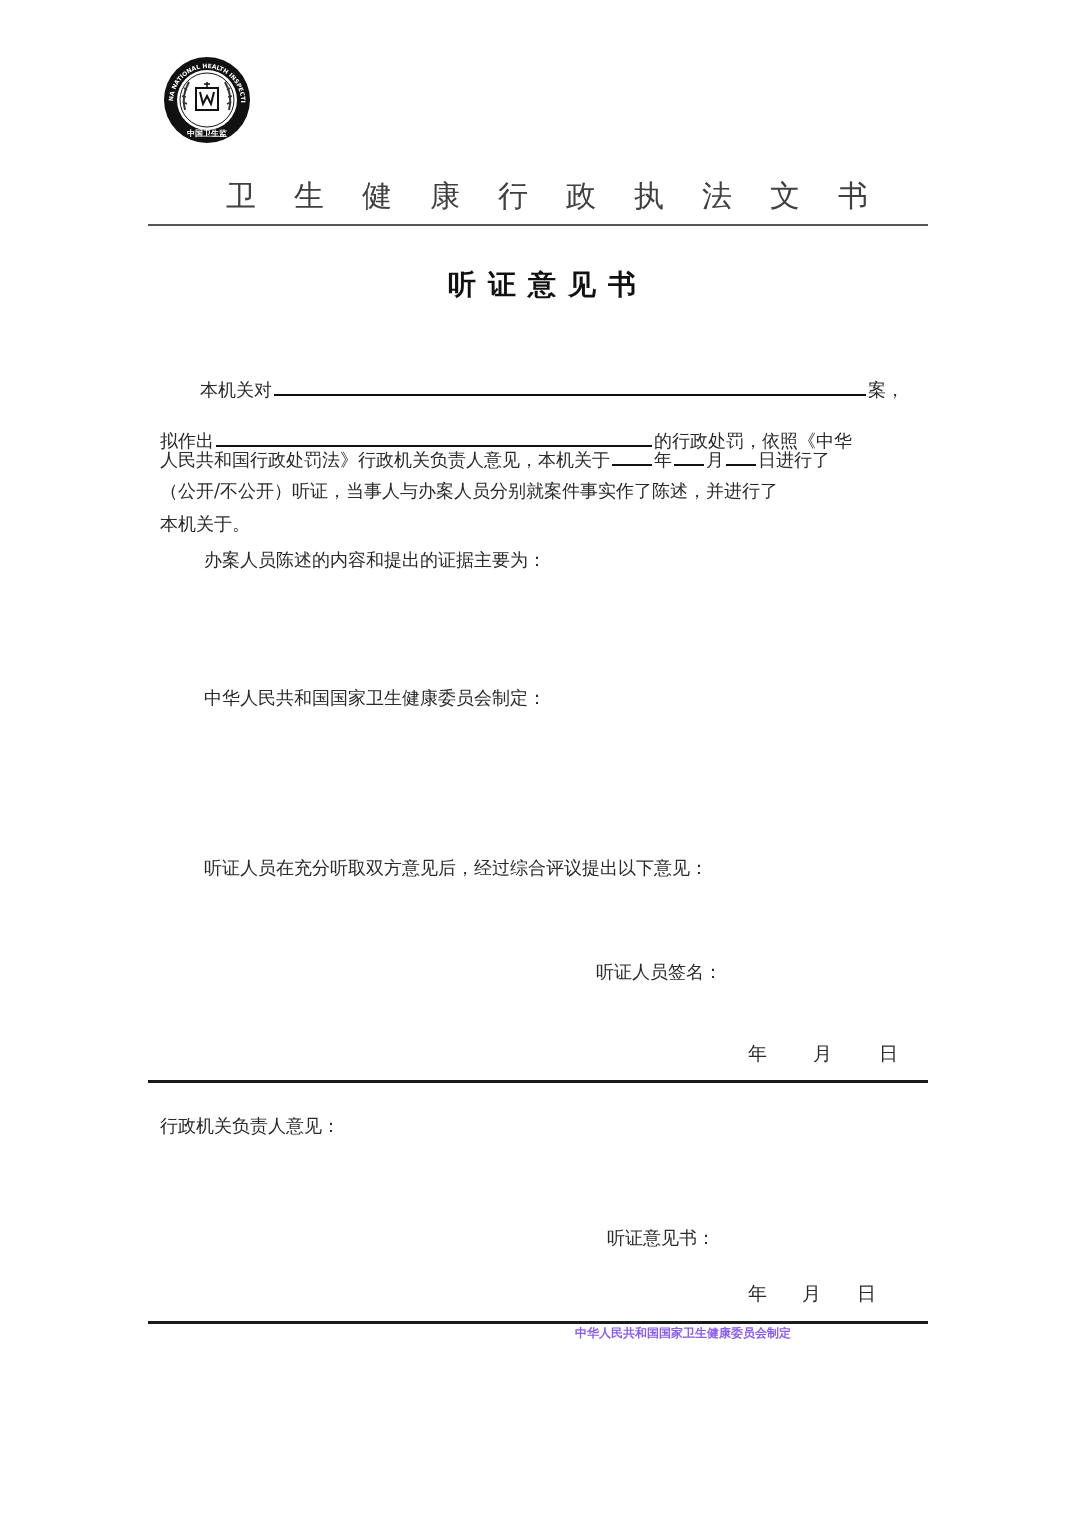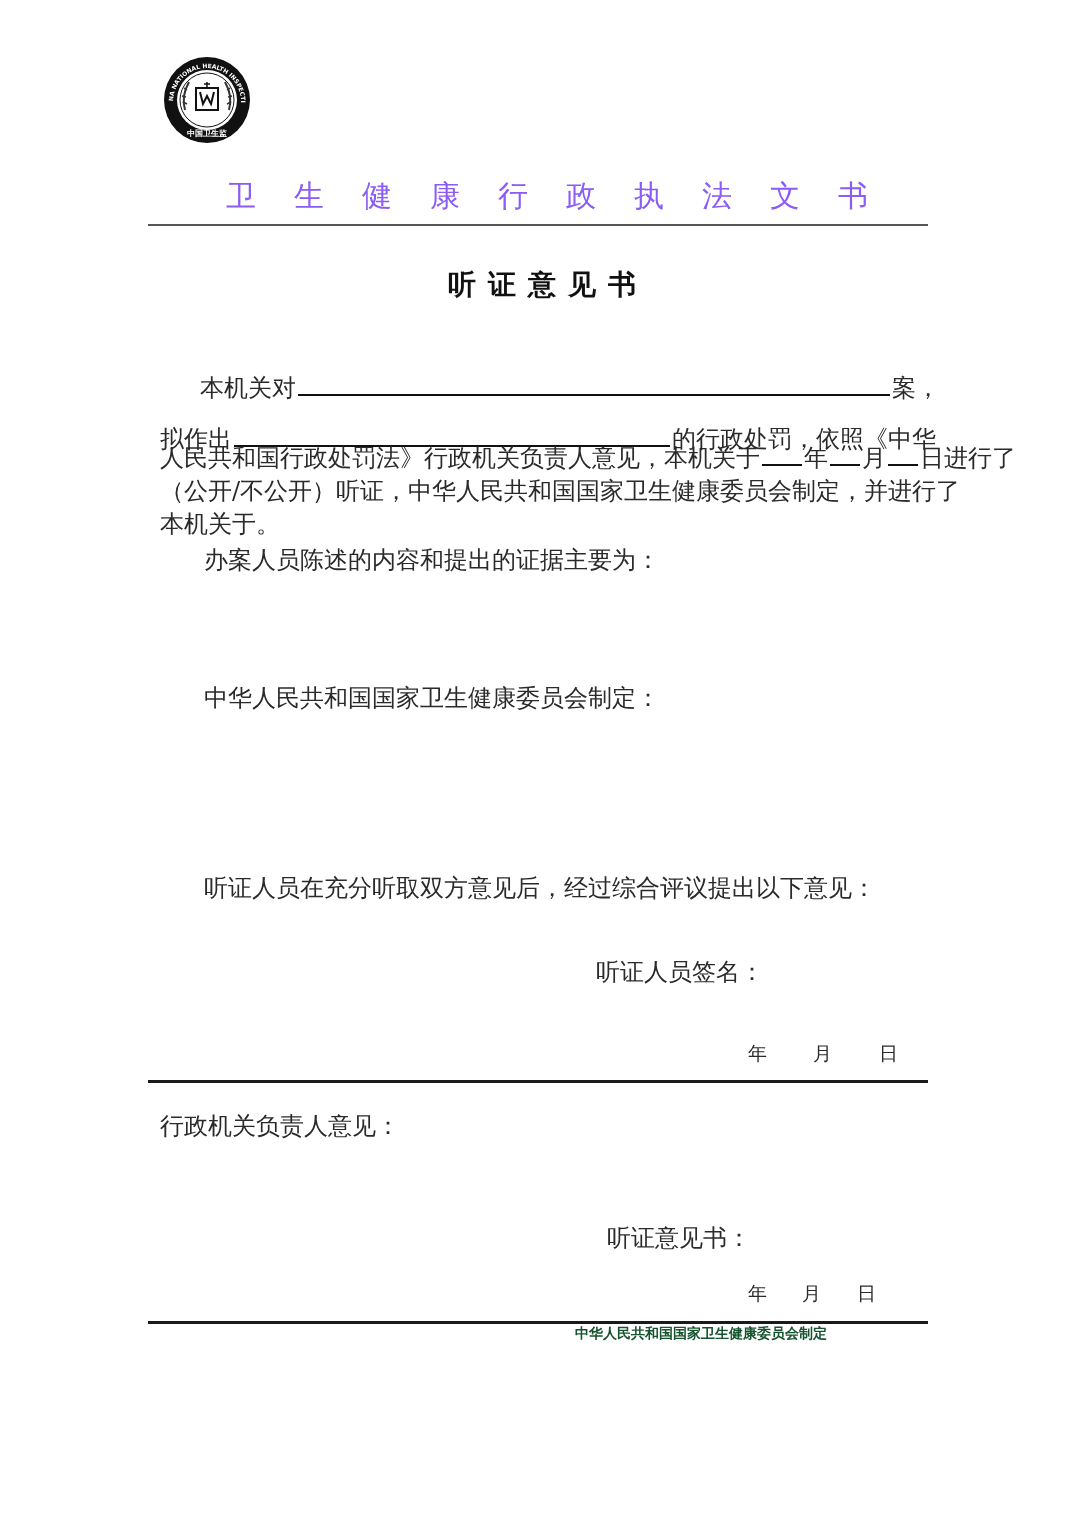--- a/index.html
+++ b/index.html
@@ -1,29 +1,29 @@
 <!DOCTYPE html>
 <html><head>
 <meta charset="utf-8">
 <style>
   html, body { margin: 0; padding: 0; background: #ffffff; }
   body { width: 1080px; height: 1520px; position: relative; overflow: hidden;
          font-family: "DejaVu Serif", "Liberation Serif", serif; color: #222; }
   .abs { position: absolute; white-space: nowrap; }
   .logo { left: 163px; top: 56px; width: 88px; height: 88px; }
-  .header-title { left: 226px; top: 176px; font-size: 30px; letter-spacing: 38px; color: #8b5cf6; font-weight: normal; }
+  .header-title { left: 226px; top: 176px; font-size: 30px; letter-spacing: 38px; color: #404040; font-weight: normal; }
   .rule { position: absolute; left: 148px; width: 780px; }
   .rule-top { top: 224px; height: 2px; background: #555; }
   .rule-mid { top: 1080px; height: 3px; background: #1a1a1a; }
   .rule-bottom { top: 1321px; height: 3px; background: #1a1a1a; }
   .doc-title { left: 0; width: 1080px; text-align: center; top: 266px; font-size: 28px; font-weight: bold;
                letter-spacing: 12px; font-family: "DejaVu Sans", "Liberation Sans", sans-serif; color: #111; padding-left: 8px; }
-  .body-line { font-size: 24px; color: #2a2a2a; line-height: 24px; }
+  .body-line { font-size: 18px; color: #2a2a2a; line-height: 24px; }
   .blank { display: inline-block; border-bottom: 2px solid #111; height: 20px; vertical-align: baseline; margin: 0 2px; }
-  .footer-org { left: 575px; top: 1325px; font-size: 14px; font-weight: bold; color: #14532d;
+  .footer-org { left: 575px; top: 1325px; font-size: 12px; font-weight: bold; color: #8b5cf6;
                 font-family: "DejaVu Sans", "Liberation Sans", sans-serif; }
   .date-part { font-size: 19px; color: #2a2a2a; }
 </style>
 </head>
 <body>
 
 <div class="abs logo">
   <svg width="88" height="88" viewBox="0 0 88 88">
     <circle cx="44" cy="44" r="43" fill="#111"></circle>
     <circle cx="44" cy="44" r="30" fill="#fff"></circle>
@@ -52,30 +52,30 @@
 
 <div class="abs body-line" style="left:200px; top:374px;">
   <span>本机关对</span><span class="blank" style="width:592px;"></span><span>案，</span>
 </div>
 <div class="abs body-line" style="left:160px; top:425px;">
   <span>拟作出</span><span class="blank" style="width:436px;"></span><span>的行政处罚，依照《中华</span>
 </div>
 <div class="abs body-line" style="left:160px; top:444px;">
   <span>人民共和国行政处罚法》行政机关负责人意见，本机关于</span><span class="blank" style="width:40px;"></span><span>年</span><span class="blank" style="width:30px;"></span><span>月</span><span class="blank" style="width:30px;"></span><span>日进行了</span>
 </div>
-<div class="abs body-line" style="left:160px; top:479px;">（公开/不公开）听证，中华人民共和国国家卫生健康委员会制定，并进行了</div>
+<div class="abs body-line" style="left:160px; top:479px;">（公开/不公开）听证，当事人与办案人员分别就案件事实作了陈述，并进行了</div>
 <div class="abs body-line" style="left:160px; top:512px;">本机关于。</div>
 
 <div class="abs body-line" style="left:204px; top:548px;">办案人员陈述的内容和提出的证据主要为：</div>
 <div class="abs body-line" style="left:204px; top:584px; width:720px; height:90px;"></div>
 
 <div class="abs body-line" style="left:204px; top:686px;">中华人民共和国国家卫生健康委员会制定：</div>
 <div class="abs body-line" style="left:204px; top:722px; width:720px; height:120px;"></div>
 
-<div class="abs body-line" style="left:204px; top:856px;margin-top:20px;">听证人员在充分听取双方意见后，经过综合评议提出以下意见：</div>
+<div class="abs body-line" style="left:204px; top:856px;">听证人员在充分听取双方意见后，经过综合评议提出以下意见：</div>
 <div class="abs body-line" style="left:204px; top:892px; width:720px; height:90px;"></div>
 
 <div class="abs body-line" style="left:596px; top:960px;">听证人员签名：</div>
 <div class="abs date-part" style="left:748px; top:1041px;">年</div>
 <div class="abs date-part" style="left:813px; top:1041px;">月</div>
 <div class="abs date-part" style="left:879px; top:1041px;">日</div>
 
 <div class="rule rule-mid"></div>
 
 <div class="abs body-line" style="left:160px; top:1114px;">行政机关负责人意见：</div>

